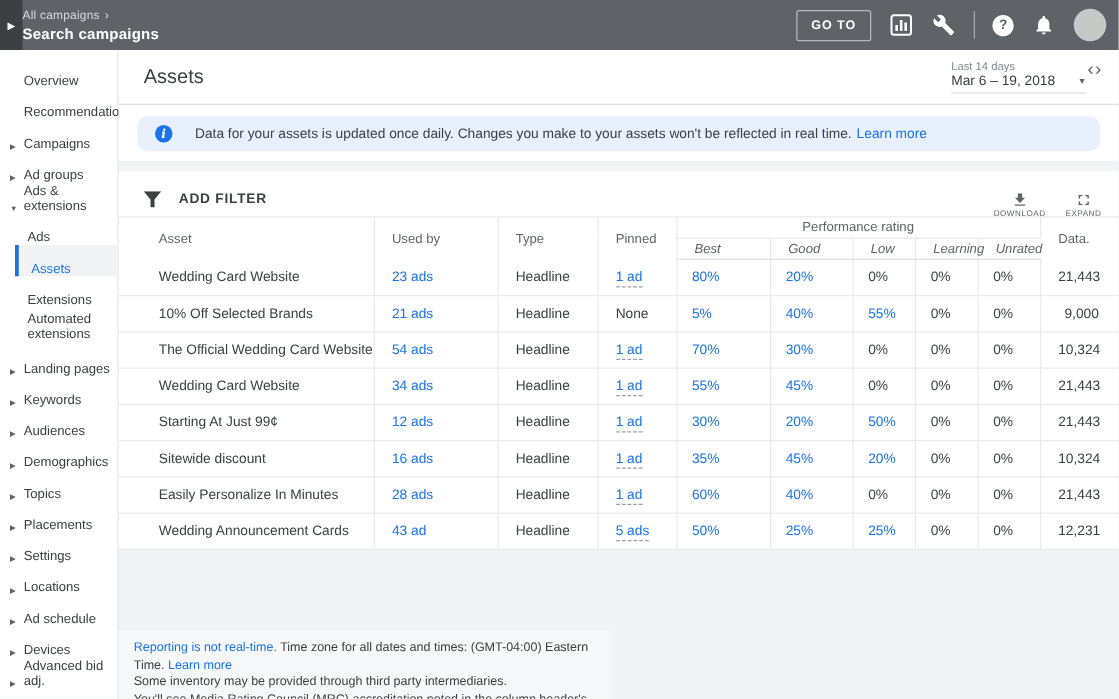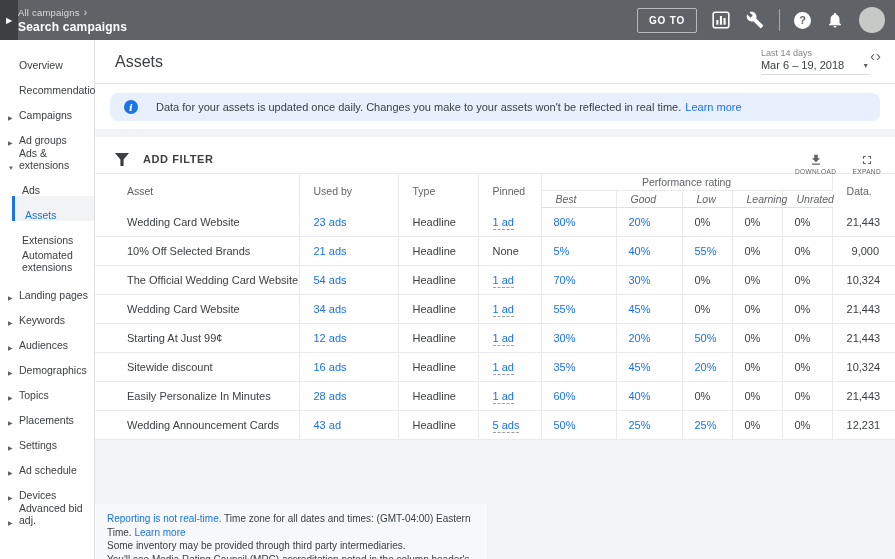--- a/index.html
+++ b/index.html
@@ -188,20 +188,24 @@
     <div class="side-item">
         <span class="arr">▶</span>
         <span>Placements</span>
       </div>
     <div class="side-item">
         <span class="arr">▶</span>
         <span>Settings</span>
       </div>
     <div class="side-item">
         <span class="arr">▶</span>
+        <span>Locations</span>
+      </div>
+    <div class="side-item">
+        <span class="arr">▶</span>
         <span>Ad schedule</span>
       </div>
     <div class="side-item">
         <span class="arr">▶</span>
         <span>Devices</span>
       </div>
     <div class="side-item">
         <span class="arr">▶</span>
         <span>Advanced bid adj.</span>
       </div>

